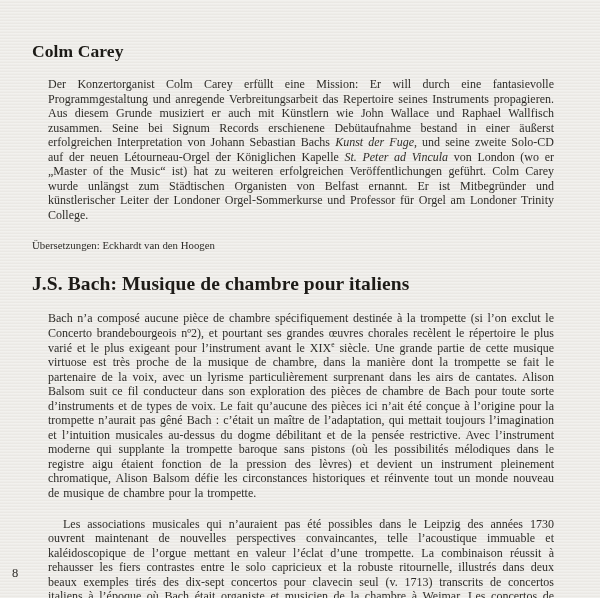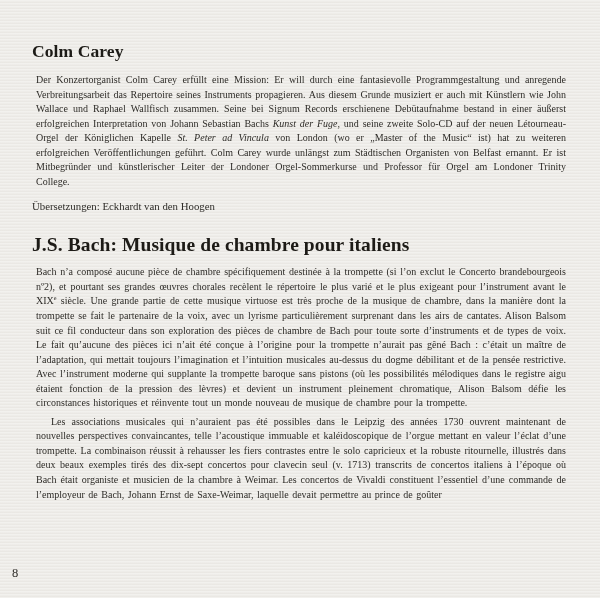--- a/index.html
+++ b/index.html
@@ -35,24 +35,24 @@
   }
   h1.artist-heading {
     font-size: 17.5px;
     line-height: 20px;
     font-weight: bold;
     margin: 0 0 12px 0;
     color: var(--heading-ink);
     letter-spacing: 0.1px;
   }
   p.body-text {
-    font-size: 10px;
+    font-size: 12px;
     line-height: 14.55px;
     text-align: justify;
-    margin: 4px;
+    margin: 16px;
     word-spacing: 1px;
   }
   p.translator {
     font-size: 10.8px;
     line-height: 14px;
     margin: 10px 0 0 0;
   }
   h2.essay-title {
     font-size: 19.5px;
     line-height: 23px;

